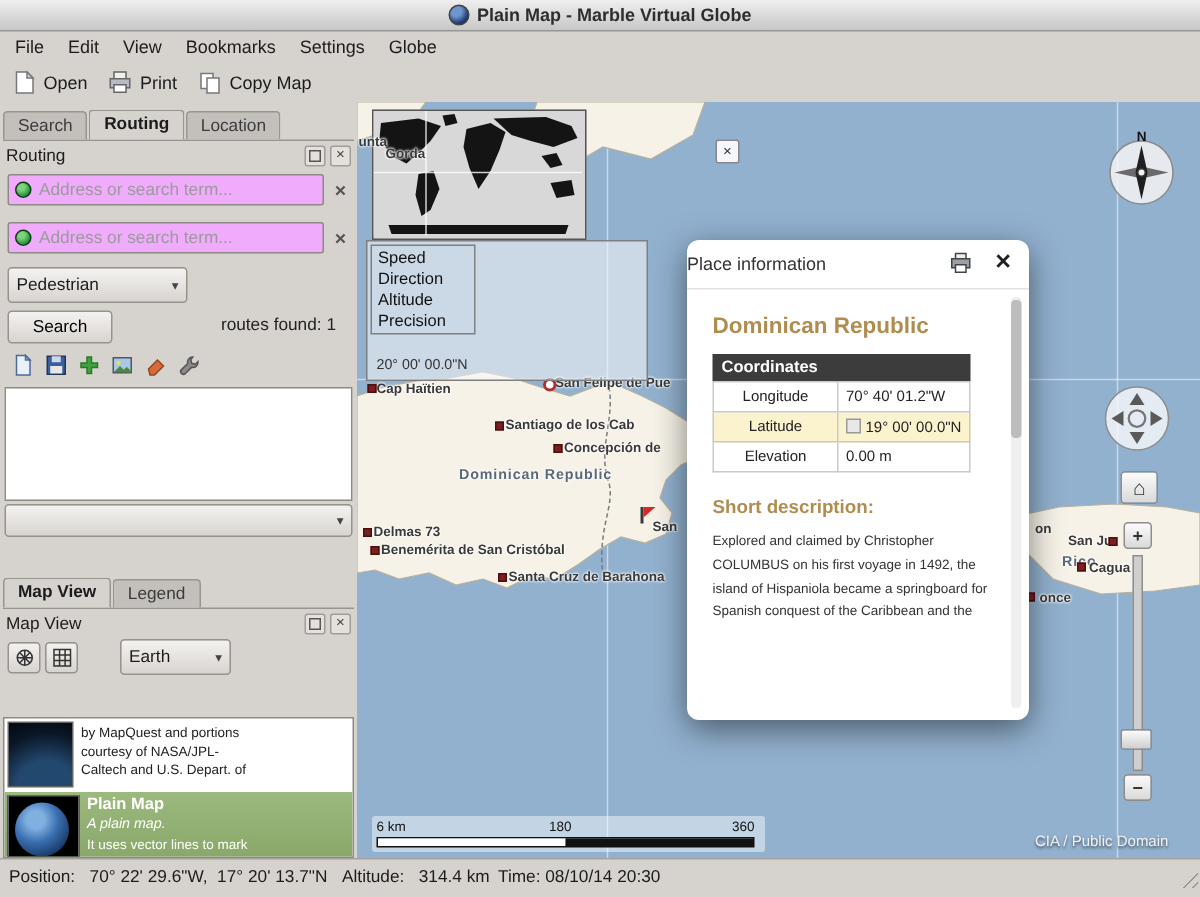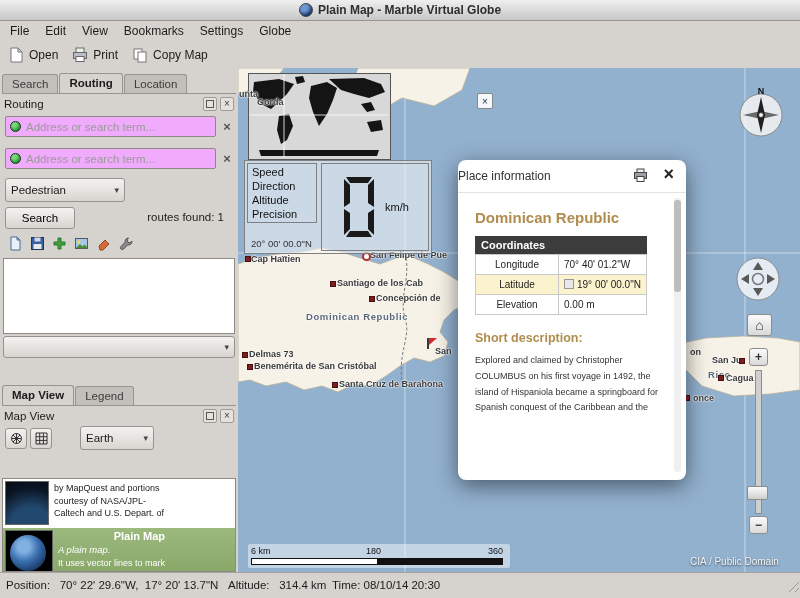--- a/index.html
+++ b/index.html
@@ -53,21 +53,21 @@
   .theme-list{position:absolute;left:2px;right:2px;bottom:0;background:#fff;border:1px solid #8d8984;overflow:hidden;}
   .theme-item{display:flex;gap:5px;padding:2px;}
   .theme-item.selected{background:linear-gradient(#9cb97e,#83a363);color:#fff;}
   .thumb{flex:none;border:1px solid #666;}
   .thumb1{width:42px;height:42px;background:radial-gradient(circle at 60% 110%,#23486e 0 40%,#0a1626 75%,#05090f);}
   .thumb2{width:46px;height:46px;background:#000;position:relative;}
   .thumb2::after{content:"";position:absolute;left:4px;top:4px;width:36px;height:36px;border-radius:50%;
     background:radial-gradient(circle at 38% 32%,#7fb0e0 0 18%,#3a6fb0 45%,#16355f 80%,#0b1d38);}
   .thumb3{width:44px;height:16px;background:radial-gradient(circle at 50% 120%,#4a7ab0 0 50%,#12294a);}
   .tdesc{font-size:9px;line-height:1.4;color:#222;white-space:pre-line;padding-top:1px;}
-  .tname{font-size:11px;font-weight:bold;text-align:right;}
+  .tname{font-size:11px;font-weight:bold;}
   .ttag{font-size:9.5px;font-style:italic;margin-top:2px;}
   .tdesc2{font-size:9px;line-height:1.35;margin-top:2px;white-space:pre-line;}
 
   
   .mlabel{position:absolute;font-size:9px;font-weight:bold;color:#3a3a3a;white-space:nowrap;z-index:6;
     text-shadow:0 0 2px #fff,0 0 2px #fff,0 0 1px #fff;}
   .mlabel.country{color:#5a6878;font-size:9.5px;letter-spacing:0.6px;}
   .mk{position:absolute;width:4px;height:4px;background:#7c1f1f;border:1px solid #4a0f0f;z-index:6;}
   .mkc{position:absolute;width:5px;height:5px;border-radius:50%;background:#fff;border:2px solid #b03030;z-index:6;}
   .flag{position:absolute;z-index:6;width:2px;height:11px;background:#3a3a3a;}
@@ -387,33 +387,20 @@
       </svg>
     </div>
 
     <div class="speed-panel">
       <div class="sp-labels">
         <div>Speed</div>
         <div>Direction</div>
         <div>Altitude</div>
         <div>Precision</div>
       </div>
-      <div class="sp-value">
-        <svg width="36" height="64" viewBox="0 0 36 64">
-          <g fill="#1a1a1a">
-            <polygon points="5,2 31,2 27,8 9,8"></polygon>
-            <polygon points="3,4 9,10 9,28 3,32"></polygon>
-            <polygon points="33,4 33,32 27,28 27,10"></polygon>
-            <polygon points="3,34 9,38 9,54 3,60"></polygon>
-            <polygon points="33,34 33,60 27,54 27,38"></polygon>
-            <polygon points="9,56 27,56 31,62 5,62"></polygon>
-          </g>
-        </svg>
-        <span class="sp-unit">km/h</span>
-      </div>
       <div class="sp-coords">20° 00' 00.0"N</div>
     </div>
 
     <div class="float-x">×</div>
 
     <svg class="compass" width="50" height="56">
       <circle cx="25" cy="31" r="21" fill="rgba(245,245,245,0.85)" stroke="#8a8a8a"></circle>
       <polygon points="7,31 25,27 43,31 25,35" fill="#6a6a6a"></polygon>
       <polygon points="25,13 29,31 25,49 21,31" fill="#1f1f1f"></polygon>
       <circle cx="25" cy="31" r="2.5" fill="#f2f2f2" stroke="#333"></circle>

